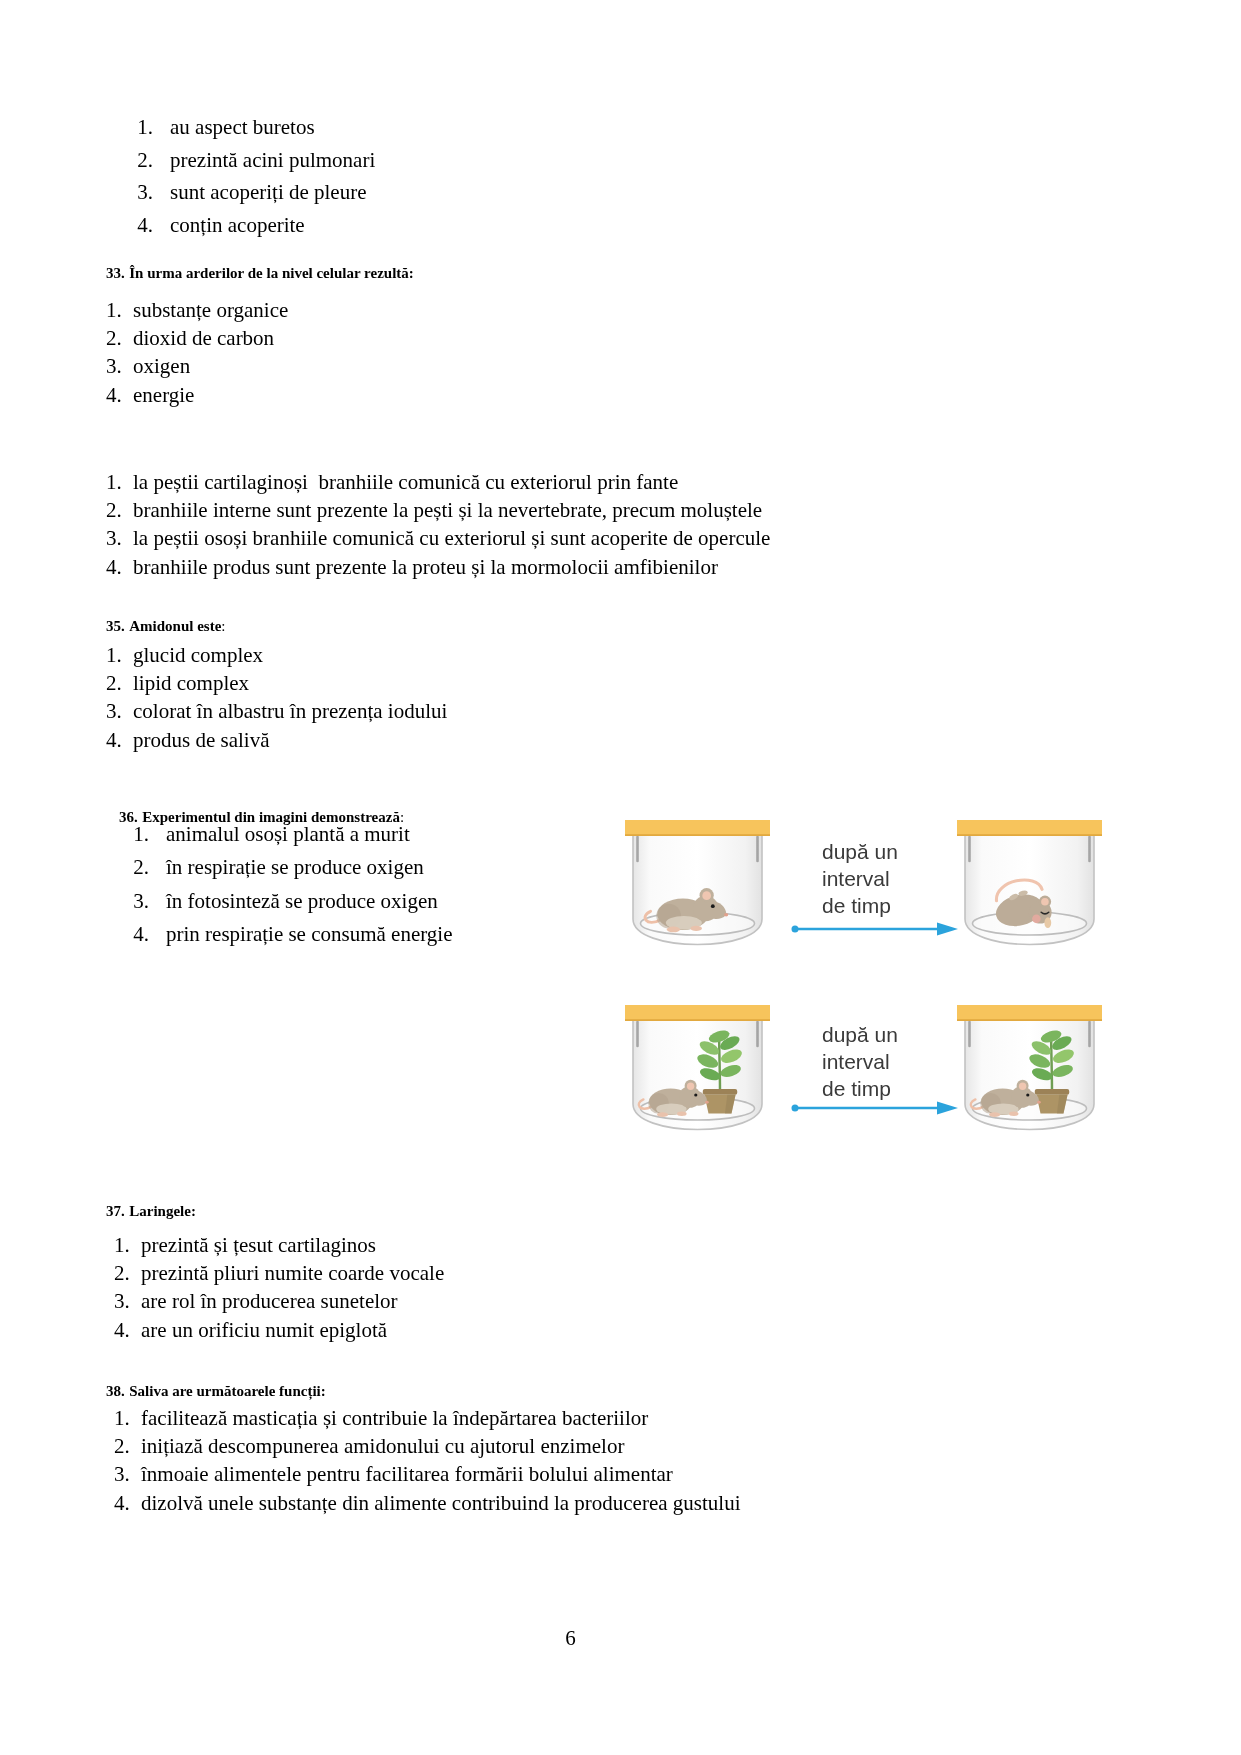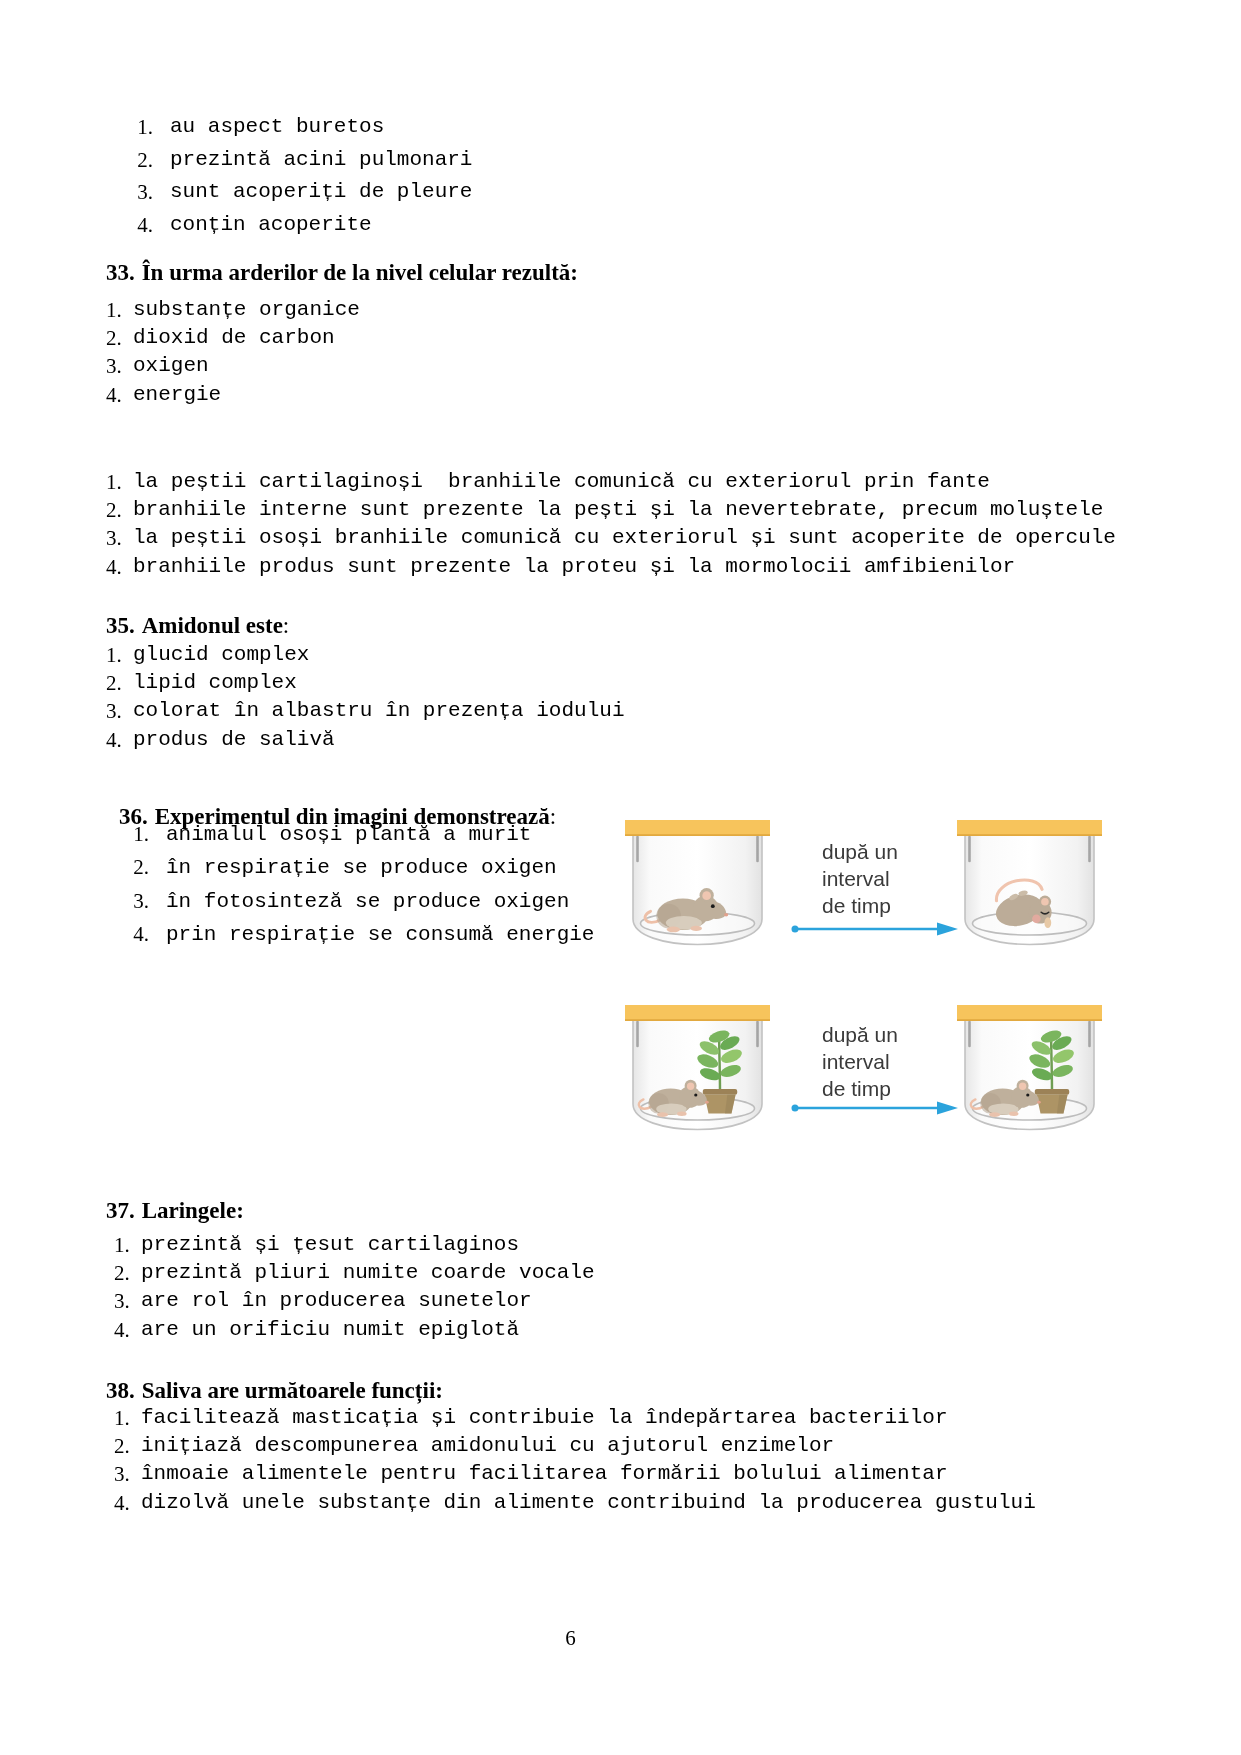--- a/index.html
+++ b/index.html
@@ -1,27 +1,27 @@
 <!DOCTYPE html>
 <html lang="ro" style="--lid: #F7C45C; --lidedge: #E2A93F; --arrow: #2BA3DC; --labelc: #3A3A3A; --mouse: #BFB09C; --leaf: #7AB55E; --pot: #AD9465;"><head>
 <meta charset="utf-8">
 <style>
   html,body{margin:0;padding:0;background:#ffffff;}
   .page{
     position:relative;width:1241px;height:1755px;background:#fff;overflow:hidden;
     font-family:"Liberation Serif","DejaVu Serif",serif;color:#000;
   }
   .abs{position:absolute;}
-  .heading{font-size:23px;font-weight:bold;line-height:30px;white-space:pre;font-family:Liberation Serif, serif;}
+  .heading{font-size:15px;font-weight:bold;line-height:30px;white-space:pre;font-family:Liberation Serif, serif;}
   .heading .tt{margin-left:0.30em;}
   .heading .suffix{font-weight:normal;}
   .opts{font-size:21px;line-height:28.2px;}
   .opt{display:flex;white-space:pre;}
   .opt .num{flex:none;}
-  .opt .txt{white-space:pre;font-family:Liberation Mono, monospace;}
+  .opt .txt{white-space:pre;}
   
   .list-plain .num{width:21px;}
   .list-plain .txt{margin-left:6px;text-align:right;}
   
   .list-tab{line-height:32.5px;}
   .list-tab .num{width:24px;text-align:right;}
   .list-tab .txt{margin-left:17px;}
   .list-tab.q36{line-height:33.4px;}
   .arrow-label{
     width:160px;text-align:left;

